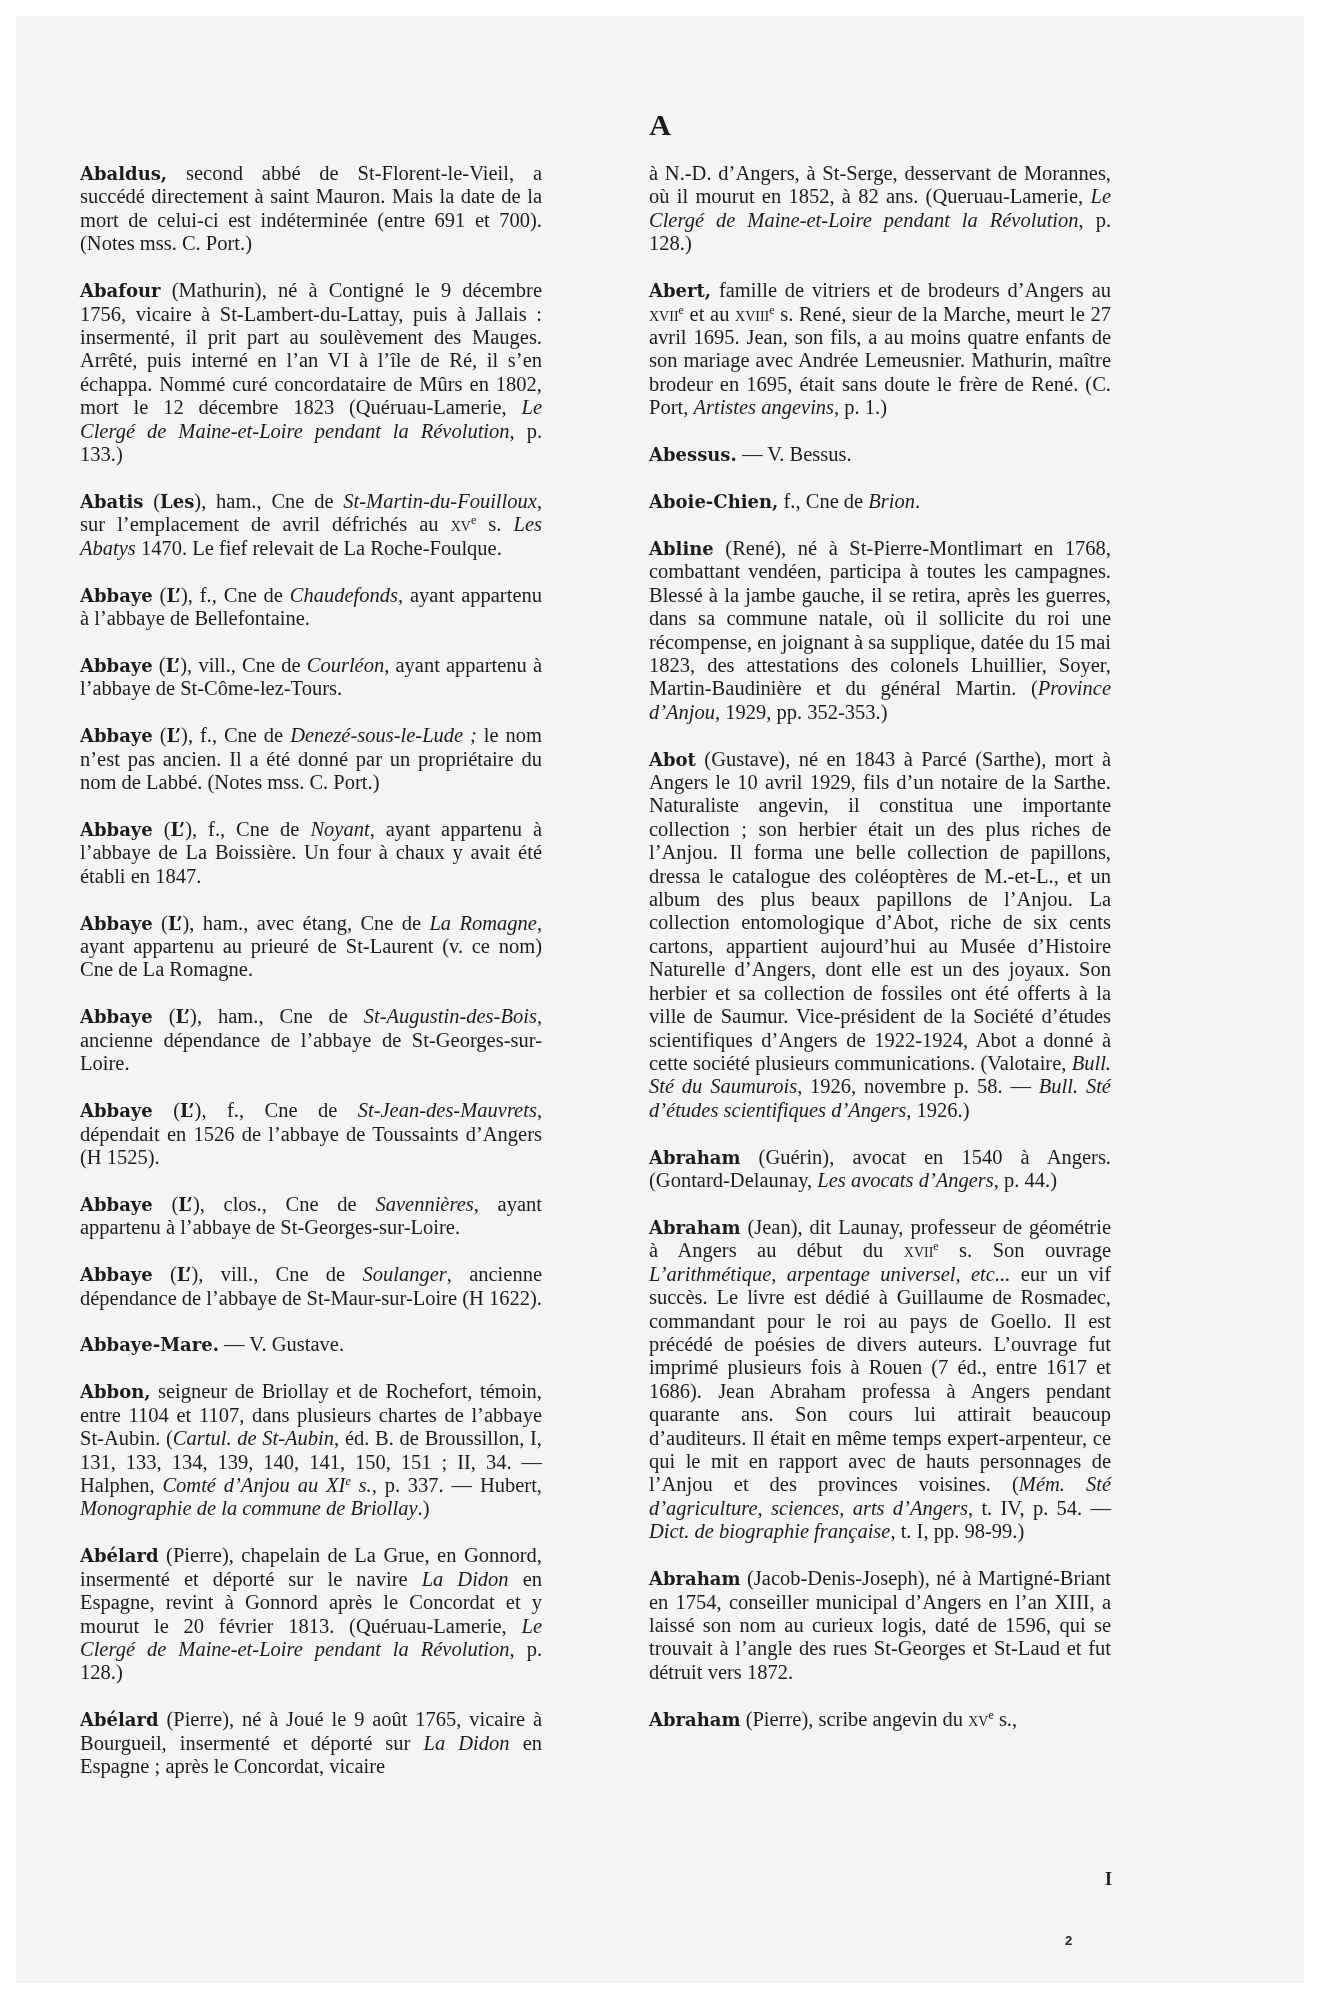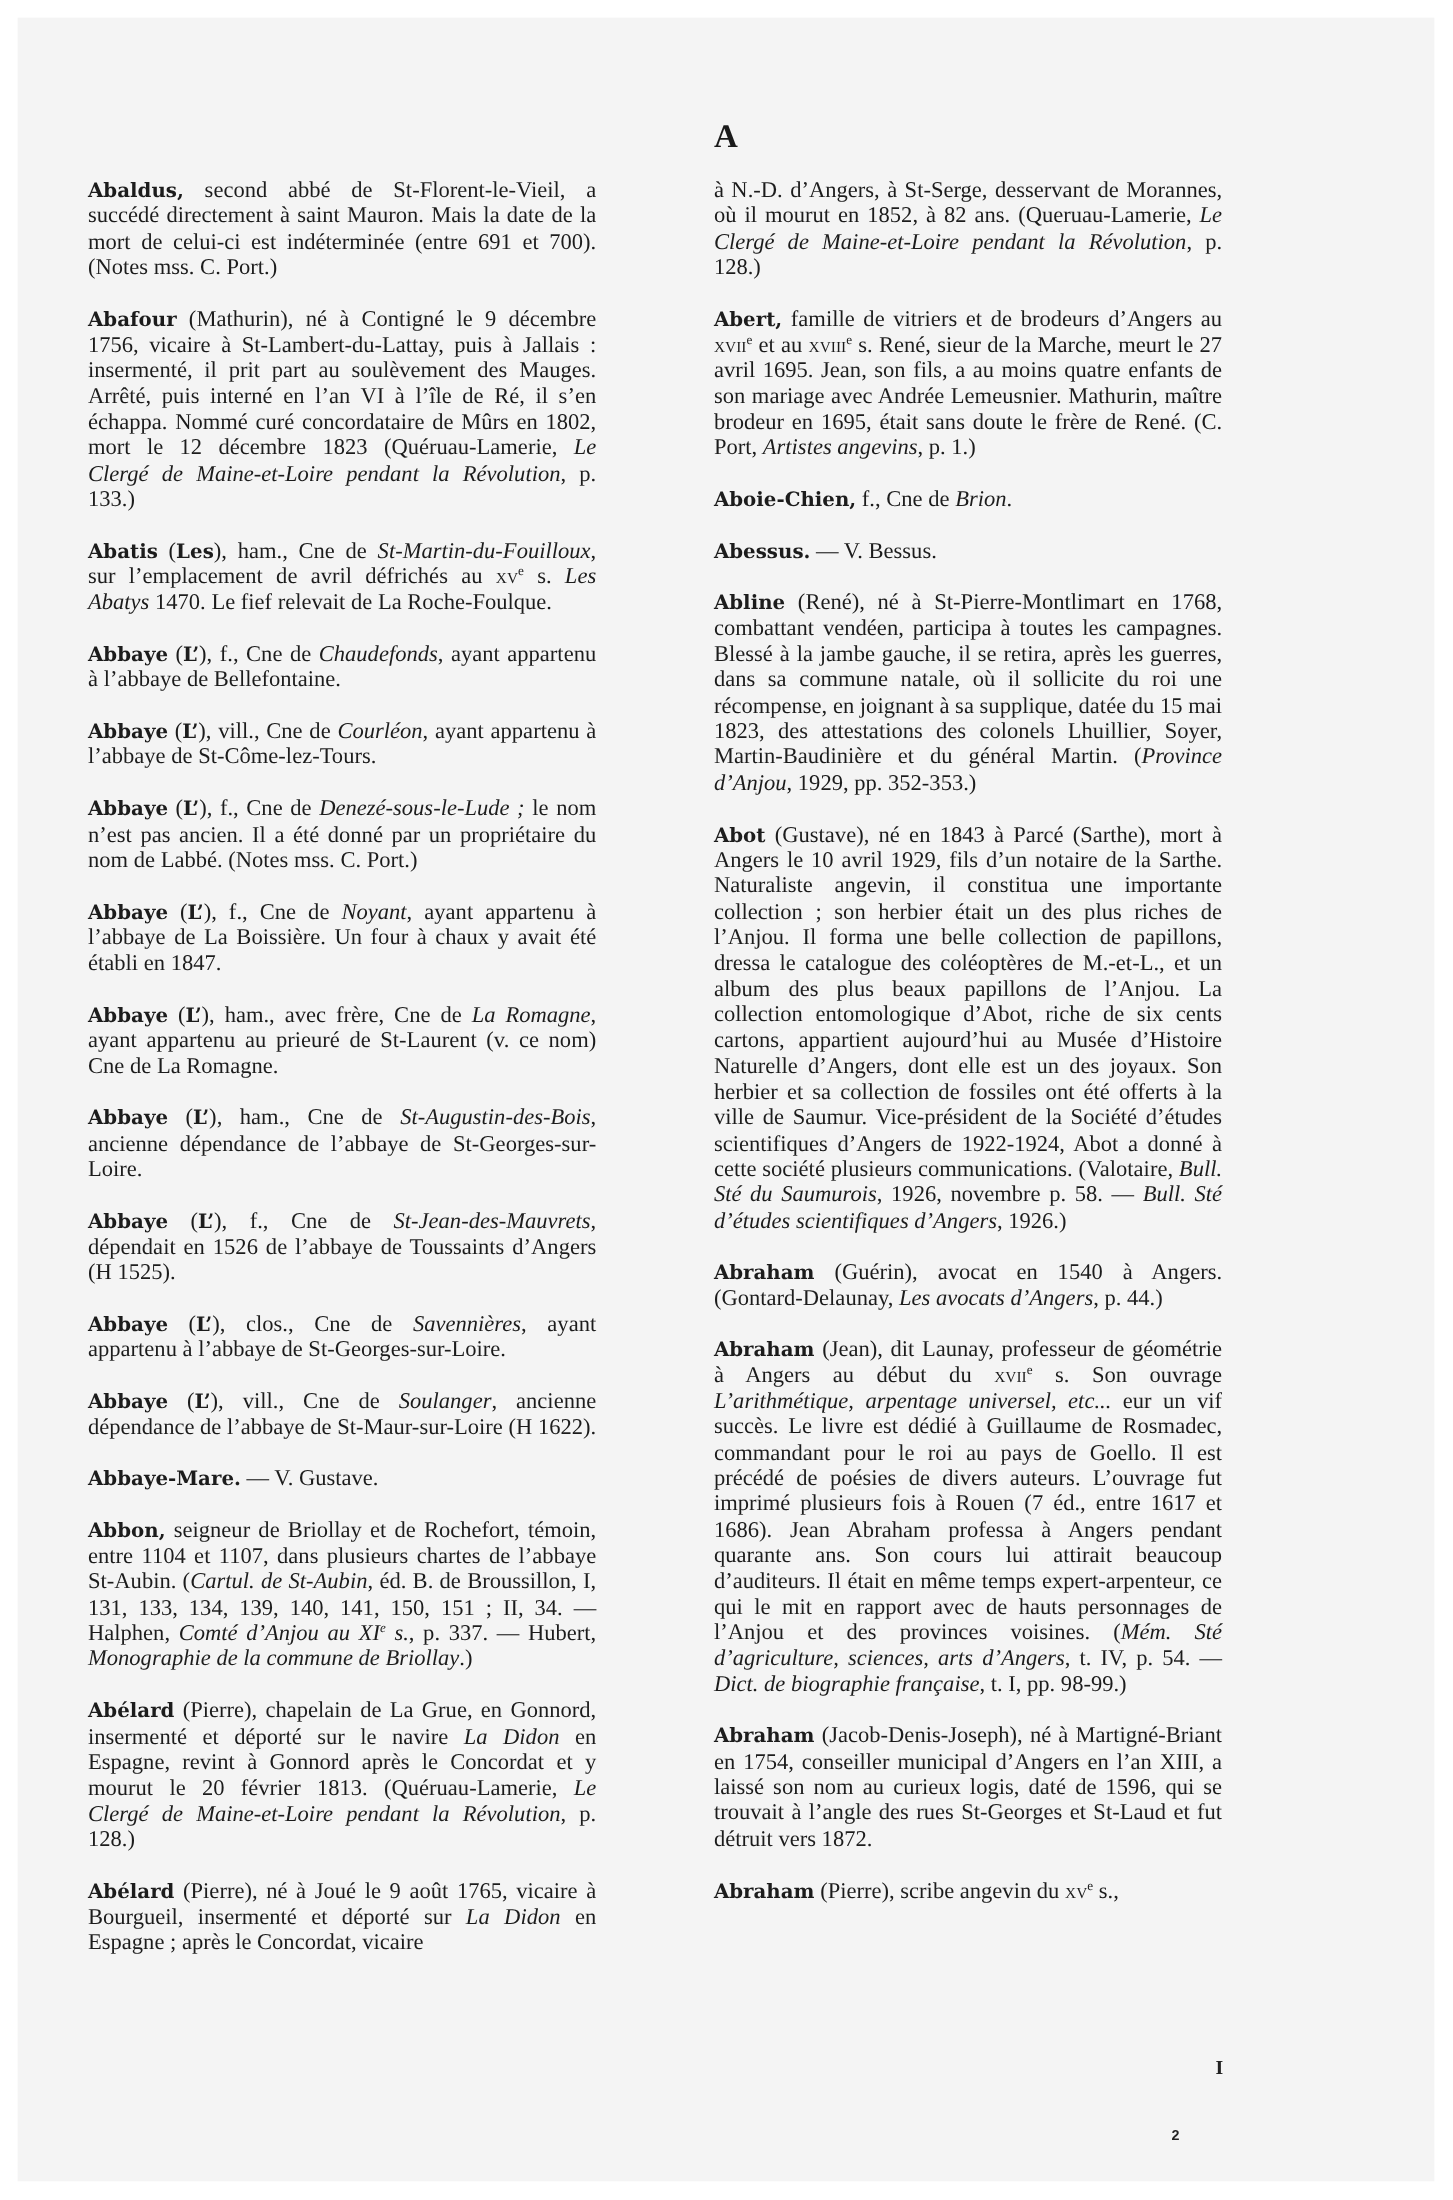--- a/index.html
+++ b/index.html
@@ -42,35 +42,35 @@
   <div class="letter-heading">A</div>
 
   <div class="col col-left">
       <p class="entry"><b>Abaldus,</b><span> second abbé de St-Florent-le-Vieil, a succédé directement à saint Mauron. Mais la date de la mort de celui-ci est indéterminée (entre 691 et 700). (Notes mss. C. Port.)</span></p>
       <p class="entry"><b>Abafour</b><span> (Mathurin), né à Contigné le 9 dé­cembre 1756, vicaire à St-Lambert-du-Lattay, puis à Jallais : insermenté, il prit part au soulève­ment des Mauges. Arrêté, puis interné en l’an VI à l’île de Ré, il s’en échappa. Nommé curé concor­dataire de Mûrs en 1802, mort le 12 décembre 1823 (Quéruau-Lamerie, </span><i>Le Clergé de Maine-et-Loire pendant la Révolution</i><span>, p. 133.)</span></p>
       <p class="entry"><b>Abatis</b><span> (</span><b>Les</b><span>), ham., Cne de </span><i>St-Martin-du-Fouilloux</i><span>, sur l’emplacement de avril défrichés au </span><span class="sc">xv</span><sup>e</sup><span> s. </span><i>Les Abatys</i><span> 1470. Le fief relevait de La Roche-Foulque.</span></p>
       <p class="entry"><b>Abbaye</b><span> (</span><b>L’</b><span>), f., Cne de </span><i>Chaudefonds</i><span>, ayant appartenu à l’abbaye de Bellefontaine.</span></p>
       <p class="entry"><b>Abbaye</b><span> (</span><b>L’</b><span>), vill., Cne de </span><i>Courléon</i><span>, ayant appar­tenu à l’abbaye de St-Côme-lez-Tours.</span></p>
       <p class="entry"><b>Abbaye</b><span> (</span><b>L’</b><span>), f., Cne de </span><i>Denezé-sous-le-Lude ;</i><span> le nom n’est pas ancien. Il a été donné par un pro­priétaire du nom de Labbé. (Notes mss. C. Port.)</span></p>
       <p class="entry"><b>Abbaye</b><span> (</span><b>L’</b><span>), f., Cne de </span><i>Noyant</i><span>, ayant appartenu à l’abbaye de La Boissière. Un four à chaux y avait été établi en 1847.</span></p>
-      <p class="entry"><b>Abbaye</b><span> (</span><b>L’</b><span>), ham., avec frère, Cne de </span><i>La Romagne</i><span>, ayant appartenu au prieuré de St-Laurent (v. ce nom) Cne de La Romagne.</span></p>
+      <p class="entry"><b>Abbaye</b><span> (</span><b>L’</b><span>), ham., avec étang, Cne de </span><i>La Romagne</i><span>, ayant appartenu au prieuré de St-Laurent (v. ce nom) Cne de La Romagne.</span></p>
       <p class="entry"><b>Abbaye</b><span> (</span><b>L’</b><span>), ham., Cne de </span><i>St-Augustin-des-Bois</i><span>, ancienne dépendance de l’abbaye de St-Georges-sur-Loire.</span></p>
       <p class="entry"><b>Abbaye</b><span> (</span><b>L’</b><span>), f., Cne de </span><i>St-Jean-des-Mauvrets</i><span>, dépendait en 1526 de l’abbaye de Toussaints d’Angers (H 1525).</span></p>
       <p class="entry"><b>Abbaye</b><span> (</span><b>L’</b><span>), clos., Cne de </span><i>Savennières</i><span>, ayant appartenu à l’abbaye de St-Georges-sur-Loire.</span></p>
       <p class="entry"><b>Abbaye</b><span> (</span><b>L’</b><span>), vill., Cne de </span><i>Soulanger</i><span>, ancienne dépendance de l’abbaye de St-Maur-sur-Loire (H 1622).</span></p>
       <p class="entry"><b>Abbaye-Mare.</b><span> — V. Gustave.</span></p>
       <p class="entry"><b>Abbon,</b><span> seigneur de Briollay et de Rochefort, témoin, entre 1104 et 1107, dans plusieurs chartes de l’abbaye St-Aubin. (</span><i>Cartul. de St-Aubin</i><span>, éd. B. de Broussillon, I, 131, 133, 134, 139, 140, 141, 150, 151 ; II, 34. — Halphen, </span><i>Comté d’Anjou au XI</i><sup style="font-style: italic;">e</sup><i> s.</i><span>, p. 337. — Hubert, </span><i>Monographie de la commune de Briollay</i><span>.)</span></p>
       <p class="entry"><b>Abélard</b><span> (Pierre), chapelain de La Grue, en Gonnord, insermenté et déporté sur le navire </span><i>La Didon</i><span> en Espagne, revint à Gonnord après le Concordat et y mourut le 20 février 1813. (Qué­ruau-Lamerie, </span><i>Le Clergé de Maine-et-Loire pen­dant la Révolution</i><span>, p. 128.)</span></p>
       <p class="entry"><b>Abélard</b><span> (Pierre), né à Joué le 9 août 1765, vicaire à Bourgueil, insermenté et déporté sur </span><i>La Didon</i><span> en Espagne ; après le Concordat, vicaire</span></p>
     </div>
   <div class="col col-right">
       <p class="entry"><span>à N.-D. d’Angers, à St-Serge, desservant de Morannes, où il mourut en 1852, à 82 ans. (Que­ruau-Lamerie, </span><i>Le Clergé de Maine-et-Loire pen­dant la Révolution</i><span>, p. 128.)</span></p>
       <p class="entry"><b>Abert,</b><span> famille de vitriers et de brodeurs d’Angers au </span><span class="sc">xvii</span><sup>e</sup><span> et au </span><span class="sc">xviii</span><sup>e</sup><span> s. René, sieur de la Marche, meurt le 27 avril 1695. Jean, son fils, a au moins quatre enfants de son mariage avec Andrée Lemeusnier. Mathurin, maître brodeur en 1695, était sans doute le frère de René. (C. Port, </span><i>Artistes angevins</i><span>, p. 1.)</span></p>
+      <p class="entry"><b>Abessus.</b><span> — V. Bessus.</span></p>
       <p class="entry"><b>Aboie-Chien,</b><span> f., Cne de </span><i>Brion</i><span>.</span></p>
-      <p class="entry"><b>Abessus.</b><span> — V. Bessus.</span></p>
       <p class="entry"><b>Abline</b><span> (René), né à St-Pierre-Montlimart en 1768, combattant vendéen, participa à toutes les cam­pagnes. Blessé à la jambe gauche, il se retira, après les guerres, dans sa commune natale, où il sollicite du roi une récompense, en joignant à sa supplique, datée du 15 mai 1823, des attestations des colonels Lhuillier, Soyer, Martin-Baudinière et du général Martin. (</span><i>Province d’Anjou</i><span>, 1929, pp. 352-353.)</span></p>
       <p class="entry"><b>Abot</b><span> (Gustave), né en 1843 à Parcé (Sarthe), mort à Angers le 10 avril 1929, fils d’un notaire de la Sarthe. Naturaliste angevin, il constitua une importante collection ; son herbier était un des plus riches de l’Anjou. Il forma une belle collec­tion de papillons, dressa le catalogue des coléop­tères de M.-et-L., et un album des plus beaux papillons de l’Anjou. La collection entomologique d’Abot, riche de six cents cartons, appartient aujourd’hui au Musée d’Histoire Naturelle d’An­gers, dont elle est un des joyaux. Son herbier et sa collection de fossiles ont été offerts à la ville de Saumur. Vice-président de la Société d’études scientifiques d’Angers de 1922-1924, Abot a donné à cette société plusieurs communications. (Valotaire, </span><i>Bull. Sté du Saumurois</i><span>, 1926, novembre p. 58. — </span><i>Bull. Sté d’études scientifiques d’Angers</i><span>, 1926.)</span></p>
       <p class="entry"><b>Abraham</b><span> (Guérin), avocat en 1540 à Angers. (Gontard-Delaunay, </span><i>Les avocats d’Angers</i><span>, p. 44.)</span></p>
       <p class="entry"><b>Abraham</b><span> (Jean), dit Launay, professeur de géométrie à Angers au début du </span><span class="sc">xvii</span><sup>e</sup><span> s. Son ouvrage </span><i>L’arithmétique, arpentage universel, etc...</i><span> eur un vif succès. Le livre est dédié à Guillaume de Rosmadec, commandant pour le roi au pays de Goello. Il est précédé de poésies de divers auteurs. L’ouvrage fut imprimé plusieurs fois à Rouen (7 éd., entre 1617 et 1686). Jean Abraham professa à Angers pendant quarante ans. Son cours lui attirait beaucoup d’auditeurs. Il était en même temps expert-arpenteur, ce qui le mit en rapport avec de hauts personnages de l’Anjou et des provinces voisines. (</span><i>Mém. Sté d’agriculture, sciences, arts d’Angers</i><span>, t. IV, p. 54. — </span><i>Dict. de biographie française</i><span>, t. I, pp. 98-99.)</span></p>
       <p class="entry"><b>Abraham</b><span> (Jacob-Denis-Joseph), né à Martigné-Briant en 1754, conseiller municipal d’Angers en l’an XIII, a laissé son nom au curieux logis, daté de 1596, qui se trouvait à l’angle des rues St-Georges et St-Laud et fut détruit vers 1872.</span></p>
       <p class="entry"><b>Abraham</b><span> (Pierre), scribe angevin du </span><span class="sc">xv</span><sup>e</sup><span> s.,</span></p>
     </div>
 
   <div class="folio">I</div>
   <div class="sig">2</div>

